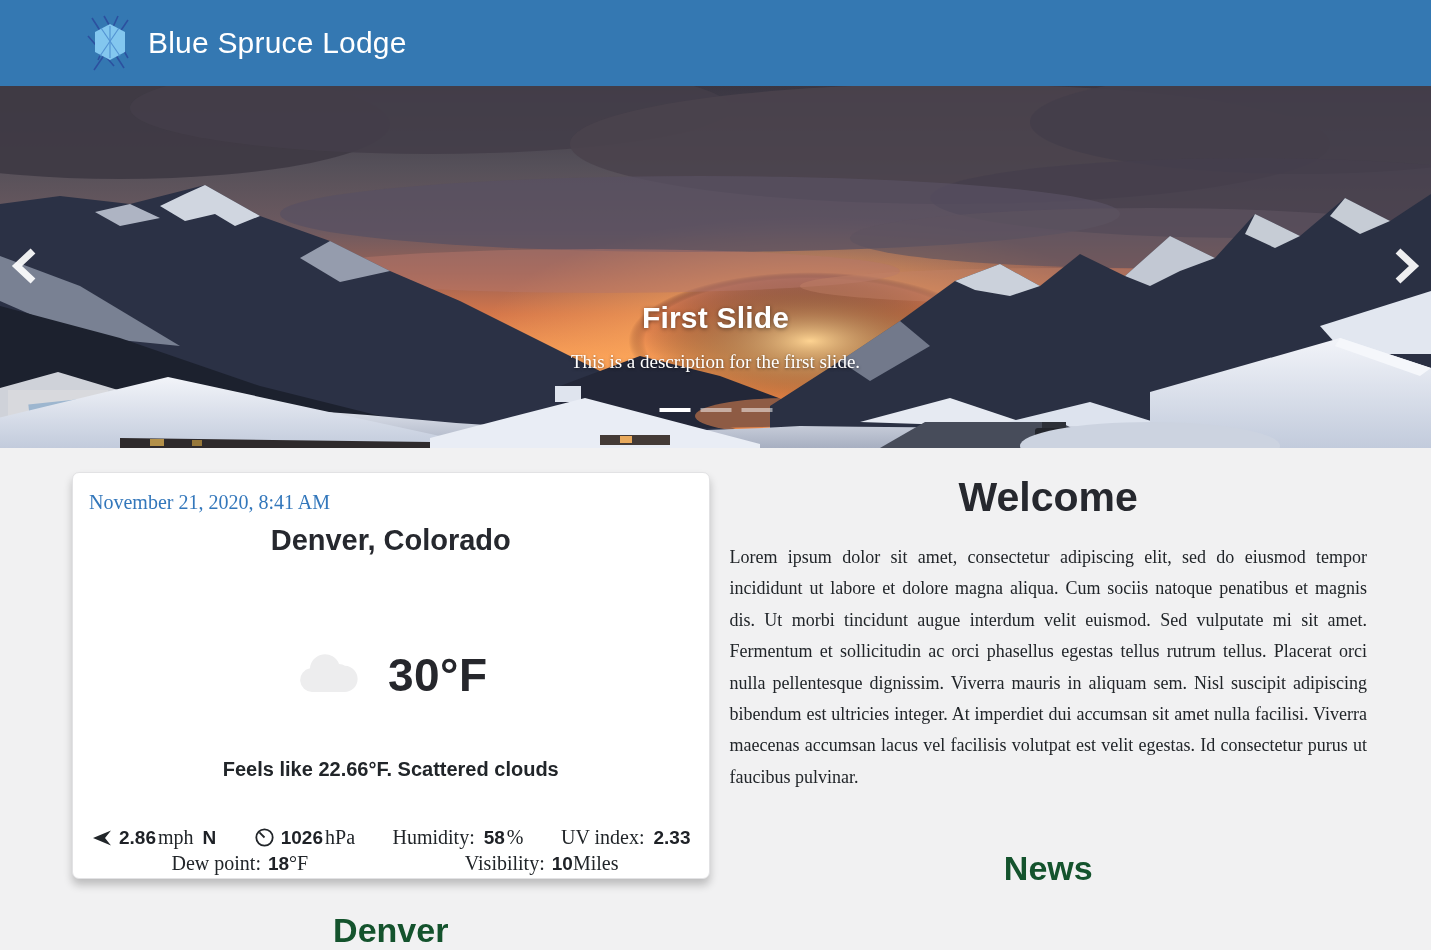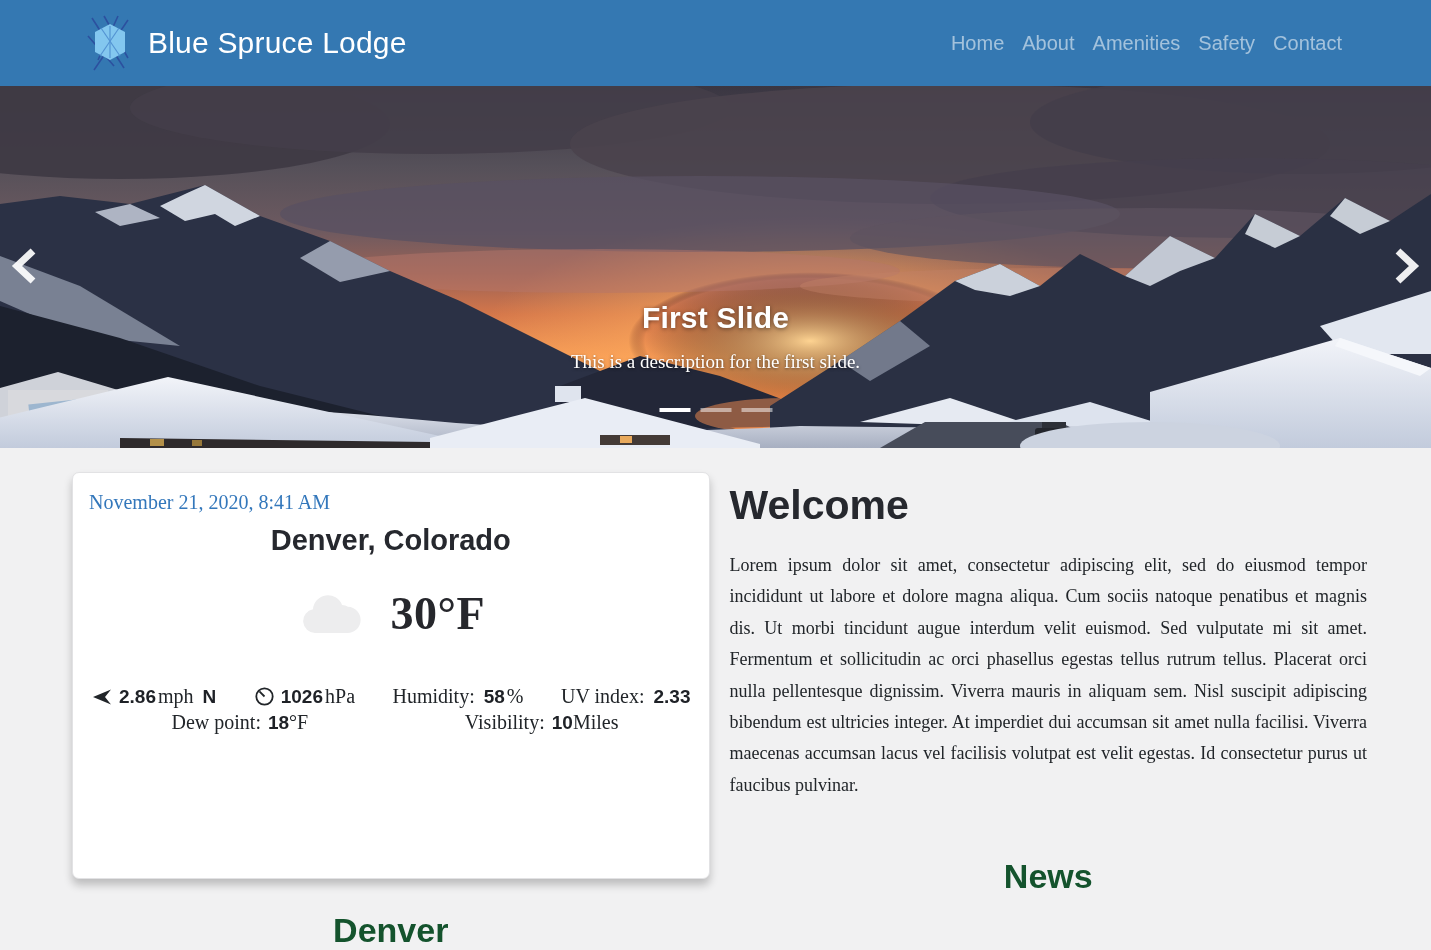--- a/index.html
+++ b/index.html
@@ -34,38 +34,38 @@
   .indicators span.active { background:#ffffff; }
 
   
   .main { display:grid; grid-template-columns:1fr 1fr; gap:20px; padding:24px 64px 0 72px; }
 
   .weather-card { background:#fff; border:1px solid #e2e2e4; border-radius:7px;
                   box-shadow:0 6px 9px rgba(0,0,0,.22); padding:18px 16px;
                   height:407px; display:flex; flex-direction:column; }
   .w-date { font-family:"Liberation Serif", serif; font-size:20px; color:#3377bb; }
   .w-loc  { text-align:center; font-size:29px; font-weight:600; color:#26282e; margin-top:10px; }
-  .w-temp-row { display:flex; align-items:center; justify-content:center; gap:30px; margin-top:30px;font-family:Liberation Serif, serif; }
+  .w-temp-row { display:flex; justify-content:center; gap:30px; margin-top:91px; }
   .w-temp { font-size:46px; font-weight:700; color:#26272c; letter-spacing:.5px; }
   .w-feels { text-align:center; margin-top:56px; font-size:20px; font-weight:600; color:#212529; }
   .w-details { margin-top:45px; color:#212529; }
   .w-row1 { display:flex; justify-content:space-between; align-items:center; padding:0 2px; }
   .w-row2 { display:flex; margin-top:3px; }
   .w-row2 .half { width:50%; text-align:center; }
   .w-item { display:flex; align-items:center; gap:2px; white-space:nowrap; }
   .lbl { font-family:"Liberation Serif", serif; font-size:20px; }
   .val { font-size:19px; font-weight:700; color:#1e2126; }
   .wind-dir { margin-left:7px; }
   .lbl.after-colon { margin-right:7px; }
   .w-item .icon { display:flex; align-items:center; margin-right:4px; }
 
   .section-title { text-align:center; font-size:34px; font-weight:600; color:#14532d; }
   .col-left .section-title { margin-top:32px; }
 
-  .welcome-title { font-size:41px; font-weight:600; color:#26282e; margin-top:10px; }
+  .welcome-title { text-align:center; font-size:41px; font-weight:600; color:#26282e; margin-top:2px; }
   .welcome-body { font-family:"Liberation Serif", serif; font-size:18px; line-height:31.4px;
                   text-align:justify; color:#212529; margin-top:21px; }
   .col-right .section-title { margin-top:56px; }
 </style>
 </head>
 <body>
 
 <header class="navbar">
   <a class="brand">
     <span>
@@ -80,27 +80,20 @@
         <path d="M26 10 L41 18 L41 38 L26 46 L11 38 L11 18 Z" fill="#83c7ef"></path>
         <g stroke="#4f8fd0" stroke-width="1.2" opacity="0.9">
           <line x1="17" y1="14" x2="36" y2="42"></line>
           <line x1="35" y1="14" x2="16" y2="42"></line>
           <line x1="26" y1="12" x2="26" y2="44"></line>
         </g>
       </svg>
     </span>
     <span>Blue Spruce Lodge</span>
   </a>
-  <nav class="nav-links">
-    <a>Home</a>
-    <a>About</a>
-    <a>Amenities</a>
-    <a>Safety</a>
-    <a>Contact</a>
-  </nav>
 </header>
 
 <section class="hero">
   <svg class="scene" viewBox="0 0 1431 362" preserveAspectRatio="none">
     <defs>
       <linearGradient id="sky" x1="0" y1="0" x2="0" y2="1">
         <stop offset="0" stop-color="#3a3642"></stop>
         <stop offset=".22" stop-color="#555059"></stop>
         <stop offset=".40" stop-color="#6e5a60"></stop>
         <stop offset=".52" stop-color="#9c6355"></stop>
@@ -226,20 +219,21 @@
 
       <div class="w-temp-row">
         <span>
           <svg width="64" height="46" viewBox="0 0 64 46">
             <path d="M18 44 a12 12 0 0 1 -2 -23.8 A15 15 0 0 1 45 16 a10.5 10.5 0 0 1 6 1.8 A10 10 0 0 1 50 44 Z" fill="#ededee"></path>
           </svg>
         </span>
         <span class="w-temp">30°F</span>
       </div>
 
+      <div class="w-feels">Feels like 22.66°F. Scattered clouds</div>
 
       <div class="w-details">
         <div class="w-row1">
           <span class="w-item">
             <span class="icon">
               <svg width="22" height="20" viewBox="0 0 22 20">
                 <polygon points="20,2.5 2,10 20,17.5 14,10" fill="#212529"></polygon>
               </svg>
             </span>
             <span class="val">2.86</span>

